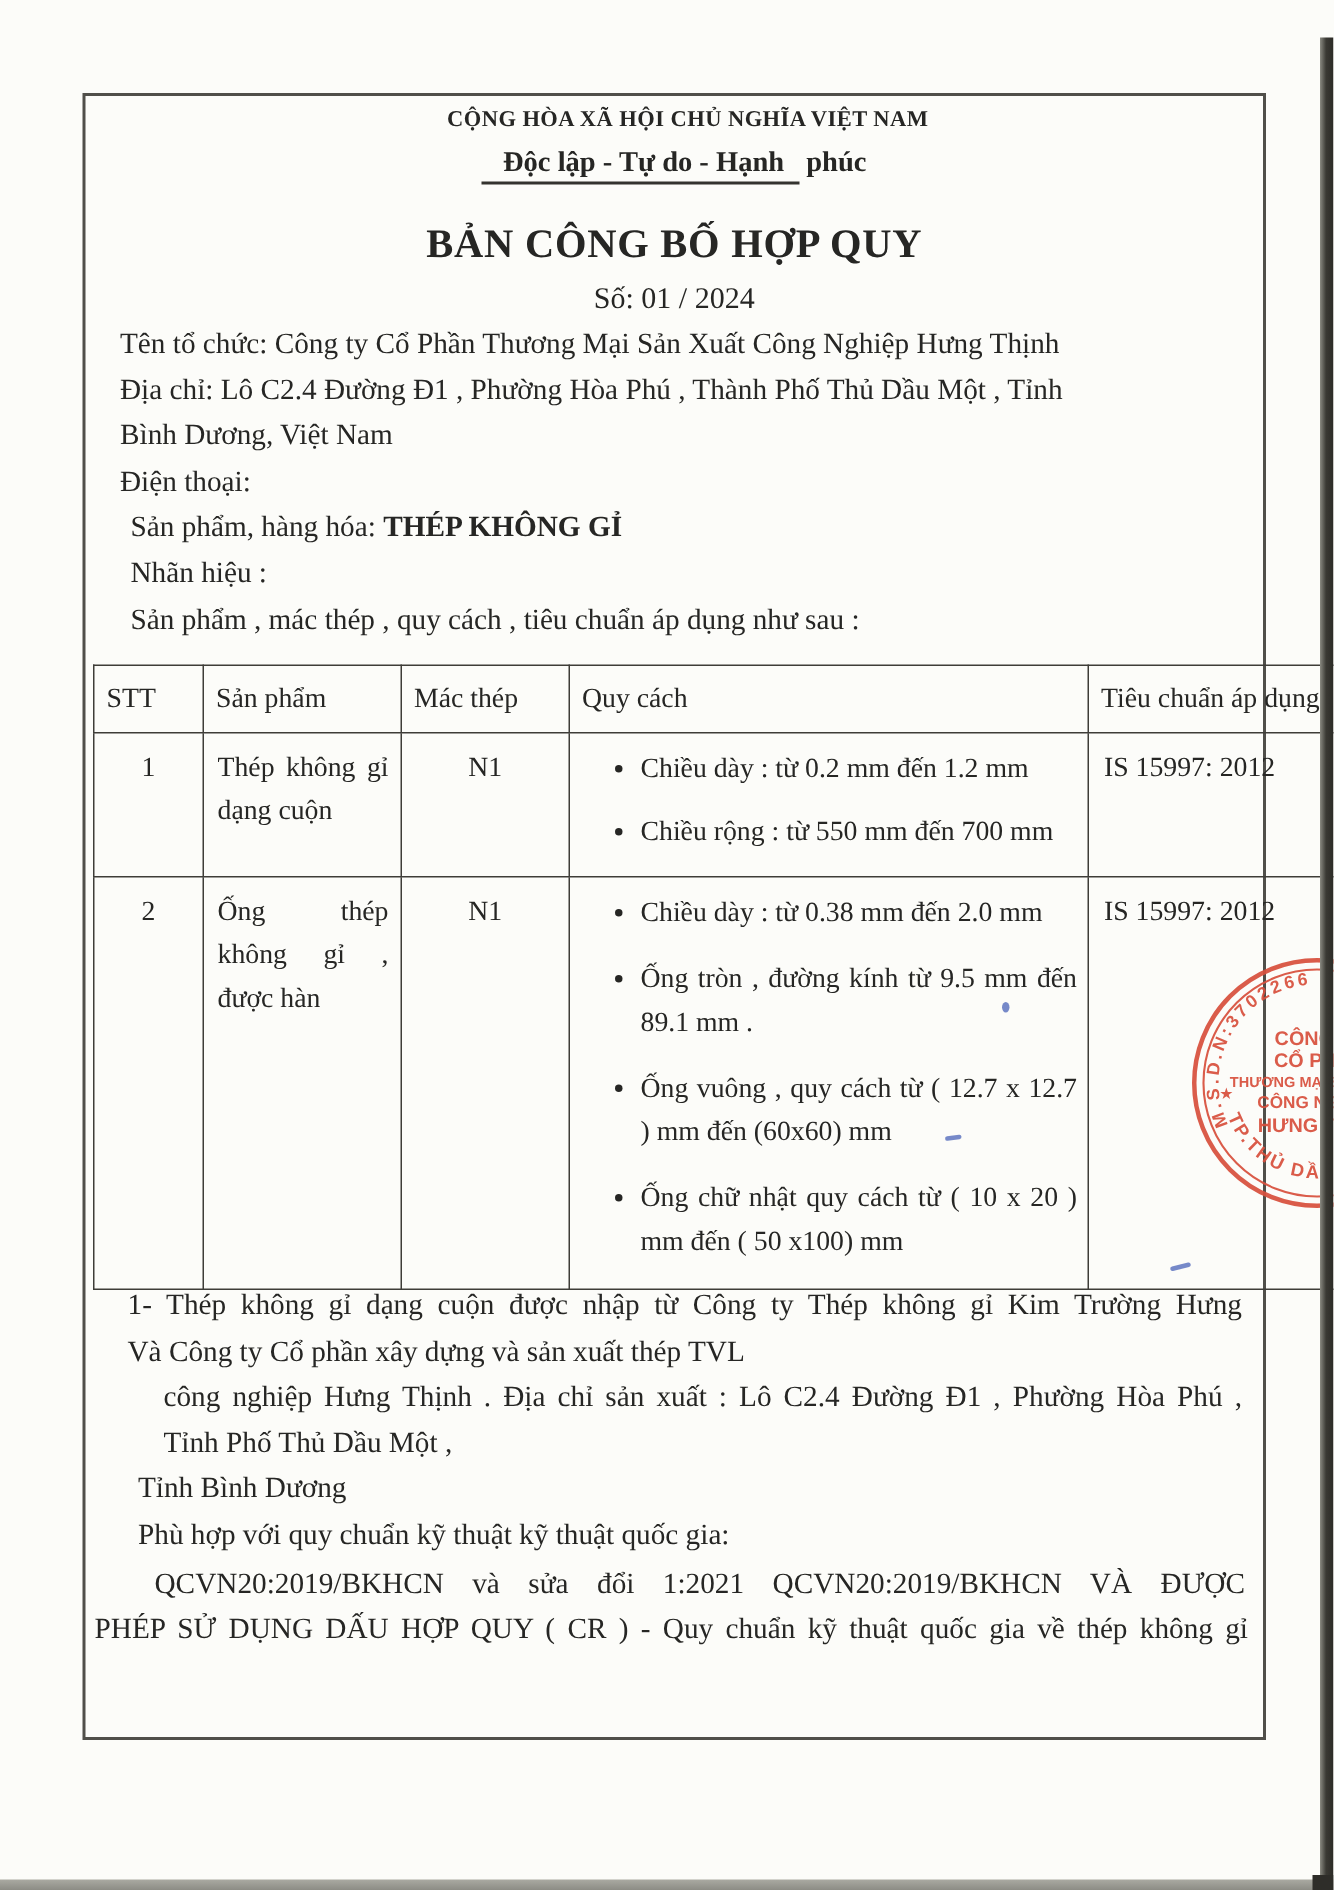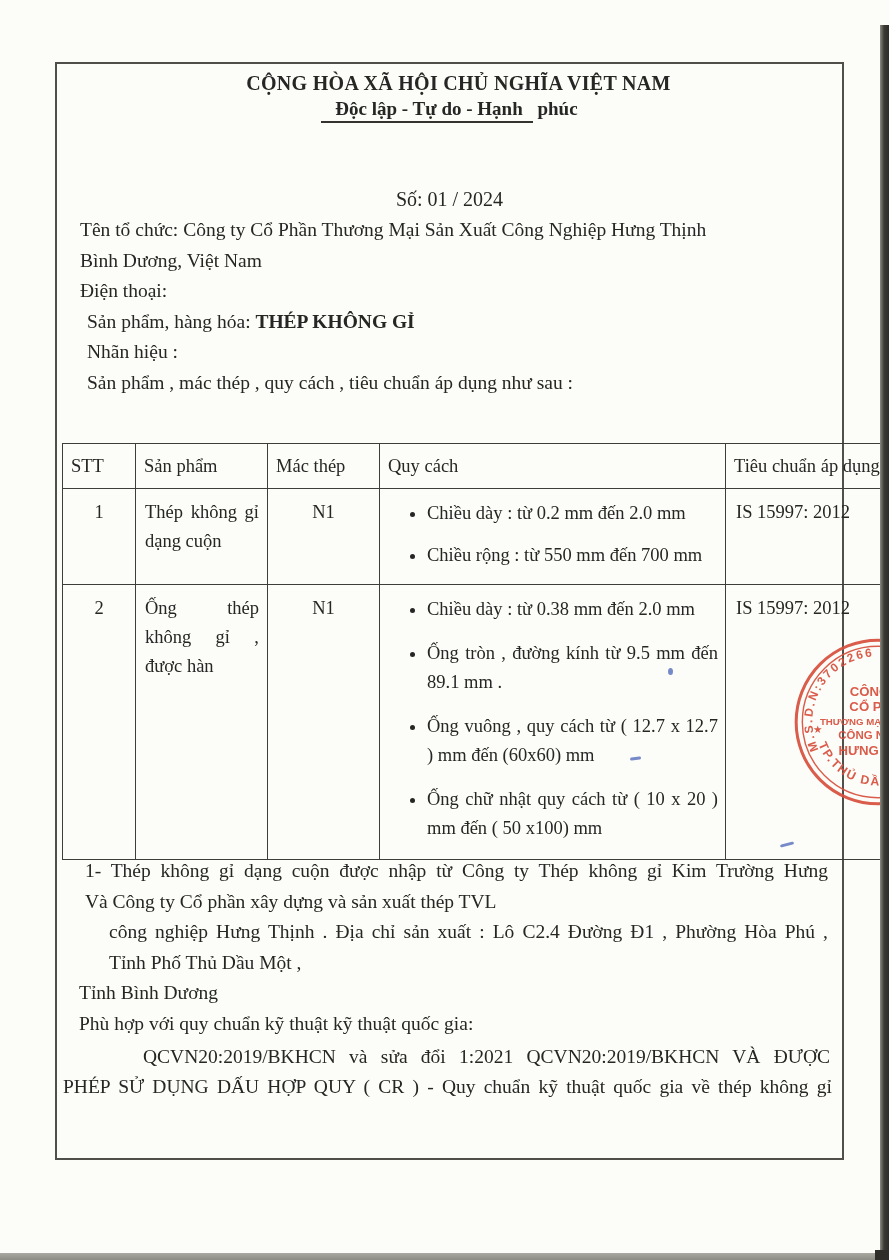--- a/index.html
+++ b/index.html
@@ -20,21 +20,21 @@
   }
   .band-bottom{
     position:absolute;left:0;top:1253px;width:889px;height:7px;z-index:6;
     background:linear-gradient(#aaaaa2,#8c8c85);
   }
   .band-bottom-corner{
     position:absolute;right:0;top:1250px;width:14px;height:10px;z-index:7;background:#2e2d29;
   }
 
   .center{text-align:center;}
-  .nat-header{position:absolute;top:8px;left:18px;right:0;font-size:20px;font-weight:bold;letter-spacing:.3px;}
+  .nat-header{position:absolute;top:8px;left:18px;right:0;font-size:15px;font-weight:bold;letter-spacing:.3px;}
   .motto{position:absolute;top:34px;left:0;right:0;font-size:19px;font-weight:bold;}
   .motto .ul{border-bottom:2px solid #34332f;padding:0 10px 2px 14px;}
   .doc-title{position:absolute;top:83px;left:0;right:0;font-size:27px;font-weight:bold;letter-spacing:.5px;}
   .doc-number{position:absolute;top:124px;left:0;right:0;font-size:20px;}
 
   .info{position:absolute;top:151px;left:0;right:16px;padding:0 18px 0 23px;font-size:19.5px;line-height:30.6px;}
   .indent{padding-left:7px;}
   .bold{font-weight:bold;}
 
   table.products{
@@ -59,46 +59,48 @@
   tr.r1{height:94px;}
   tr.r2{height:233px;}
   ul.specs{list-style:disc;margin:9px 0 0 0;padding:0 6px 0 46px;}
   ul.specs li{margin-bottom:13px;text-align:justify;}
   tr.r2 ul.specs li{margin-bottom:15px;}
 
   .notes{position:absolute;top:792px;left:0;right:0;font-size:19.5px;line-height:30.6px;}
   .n{padding:0 14px 0 28px;}
   .jl{text-align:justify;text-align-last:justify;}
   .ind2{padding-left:52px;}
-  .mleft{padding-left:22px;}
-  .qcvn1{padding:0 12px 0 46px;margin-top:2px;margin-left:40px;}
+  .mleft{padding-left:22px;margin-left:13px;}
+  .qcvn1{padding:0 12px 0 46px;margin-top:2px;}
   .qcvn2{padding:0 10px 0 6px;}
 
   
   .stamp{position:absolute;left:790px;top:634px;z-index:2;opacity:.93;}
   .stamp text{font-family:"Liberation Sans","DejaVu Sans",sans-serif;font-weight:bold;}
 
   .pen-mark{position:absolute;background:#4a63b8;opacity:.75;z-index:3;}
   .pm1{left:668px;top:668px;width:5px;height:7px;border-radius:50%;}
   .pm2{left:780px;top:843px;width:14px;height:3px;border-radius:2px;transform:rotate(-14deg);}
   .pm3{left:630px;top:757px;width:11px;height:2.5px;border-radius:2px;transform:rotate(-8deg);}
 </style>
 </head>
 <body>
 
 <div class="frame">
 
   <div class="nat-header center">CỘNG HÒA XÃ HỘI CHỦ NGHĨA VIỆT NAM</div>
 
   <div class="motto center"><span class="ul">Độc lập - Tự do - Hạnh</span><span> phúc</span></div>
 
+  <div class="doc-title center">BẢN CÔNG BỐ HỢP QUY</div>
   <div class="doc-number center">Số: 01 / 2024</div>
 
   <div class="info">
     <div>Tên tổ chức: Công ty Cổ Phần Thương Mại Sản Xuất Công Nghiệp Hưng Thịnh</div>
+    <div>Địa chỉ: Lô C2.4 Đường Đ1 , Phường Hòa Phú , Thành Phố Thủ Dầu Một , Tỉnh</div>
     <div>Bình Dương, Việt Nam</div>
     <div>Điện thoại:</div>
     <div class="indent"><span>Sản phẩm, hàng hóa: </span><span class="bold">THÉP KHÔNG GỈ</span></div>
     <div class="indent">Nhãn hiệu :</div>
     <div class="indent">Sản phẩm , mác thép , quy cách , tiêu chuẩn áp dụng như sau :</div>
   </div>
 
   <table class="products">
     <tbody>
         <tr>
@@ -107,21 +109,21 @@
       <th class="c-grade">Mác thép</th>
       <th class="c-spec">Quy cách</th>
       <th class="c-std">Tiêu chuẩn áp dụng</th>
     </tr>
     <tr class="r1">
       <td class="c-stt">1</td>
       <td class="c-prod">Thép không gỉ dạng cuộn</td>
       <td class="c-grade">N1</td>
       <td class="c-spec">
         <ul class="specs">
-          <li>Chiều dày : từ 0.2 mm đến 2.0 mm</li>
+          <li>Chiều dày : từ 0.2 mm đến 1.2 mm</li>
           <li>Chiều rộng : từ 550 mm đến 700 mm</li>
         </ul>
       </td>
       <td class="c-std">IS 15997: 2012</td>
     </tr>
     <tr class="r2">
       <td class="c-stt">2</td>
       <td class="c-prod">Ống thép không gỉ , được hàn</td>
       <td class="c-grade">N1</td>
       <td class="c-spec">

